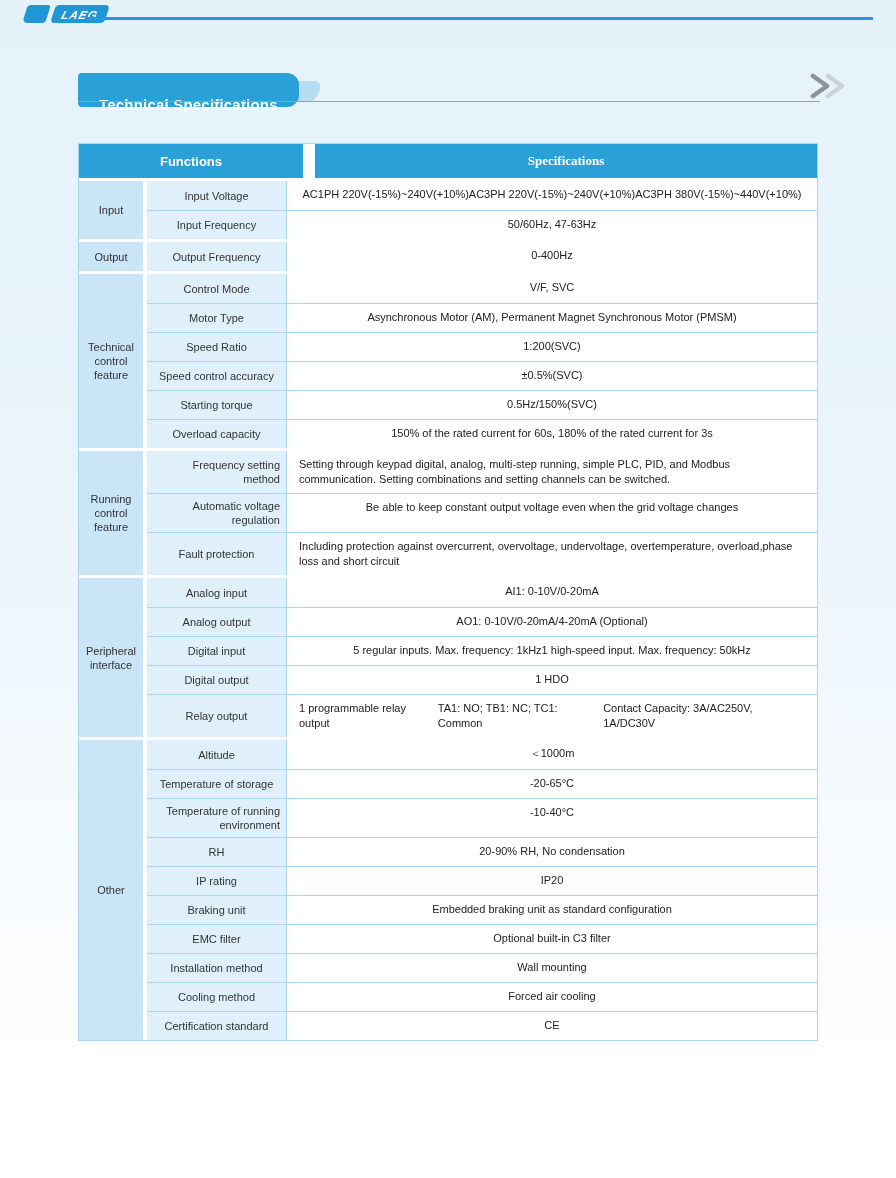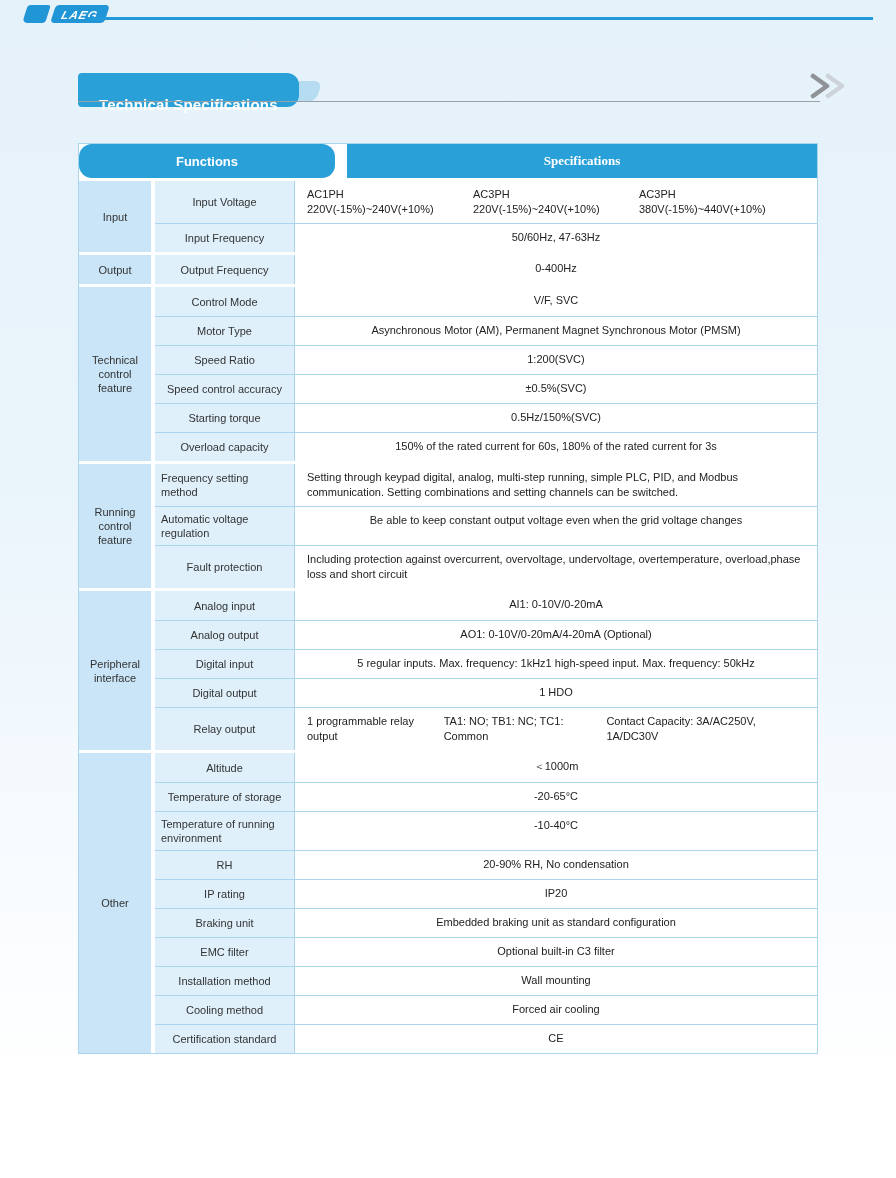--- a/index.html
+++ b/index.html
@@ -57,39 +57,39 @@
     border:1px solid var(--table_border,#a9d6ee);
     background:#fff;
     font-size:11px;
   }
   .thead { display:flex; height:34px; margin-bottom:3px; }
   .th {
     background:var(--brand_blue,#2aa0d9); color:#fff;
     font-size:13px; font-weight:bold;
     display:flex; align-items:center; justify-content:center;
   }
-  .th-functions { width:256px; margin-right:12px;border-radius:13px; }
+  .th-functions { width:224px; margin-right:12px; }
   .th-specs { flex:1;font-family:Liberation Serif, serif; }
 
   .group { display:flex; }
   .group:not(:last-child) { margin-bottom:3px; }
   .cat-cell {
-    width:72px; margin-right:4px;
+    width:64px; margin-right:4px;
     background:var(--category_cell,#c9e5f7);
     display:flex; align-items:center; justify-content:center;
     text-align:center; padding:2px 3px; line-height:14px; font-size:11px;
   }
   .group-rows { flex:1; display:flex; flex-direction:column; }
   .t-row { display:flex; min-height:29px; }
   .t-row:not(:first-child) { border-top:1px solid var(--table_border,#a9d6ee); }
   .fn-cell {
     width:140px; background:var(--function_cell,#dff0fb);
     border-right:1px solid var(--table_border,#a9d6ee);
     display:flex; align-items:center; justify-content:center;
-    text-align:left; padding:5px 6px; line-height:14px;
+    text-align:right; padding:5px 6px; line-height:14px;
   }
   .spec-cell {
     flex:1; display:flex; flex-direction:row; justify-content:center;
     padding:6px 12px; line-height:15px; color:#222;
   }
 
   
   .footer { position:absolute; left:0; right:0; top:1195px; text-align:center; font-size:12px; color:#3a3a3a; }
 </style>
 </head>

